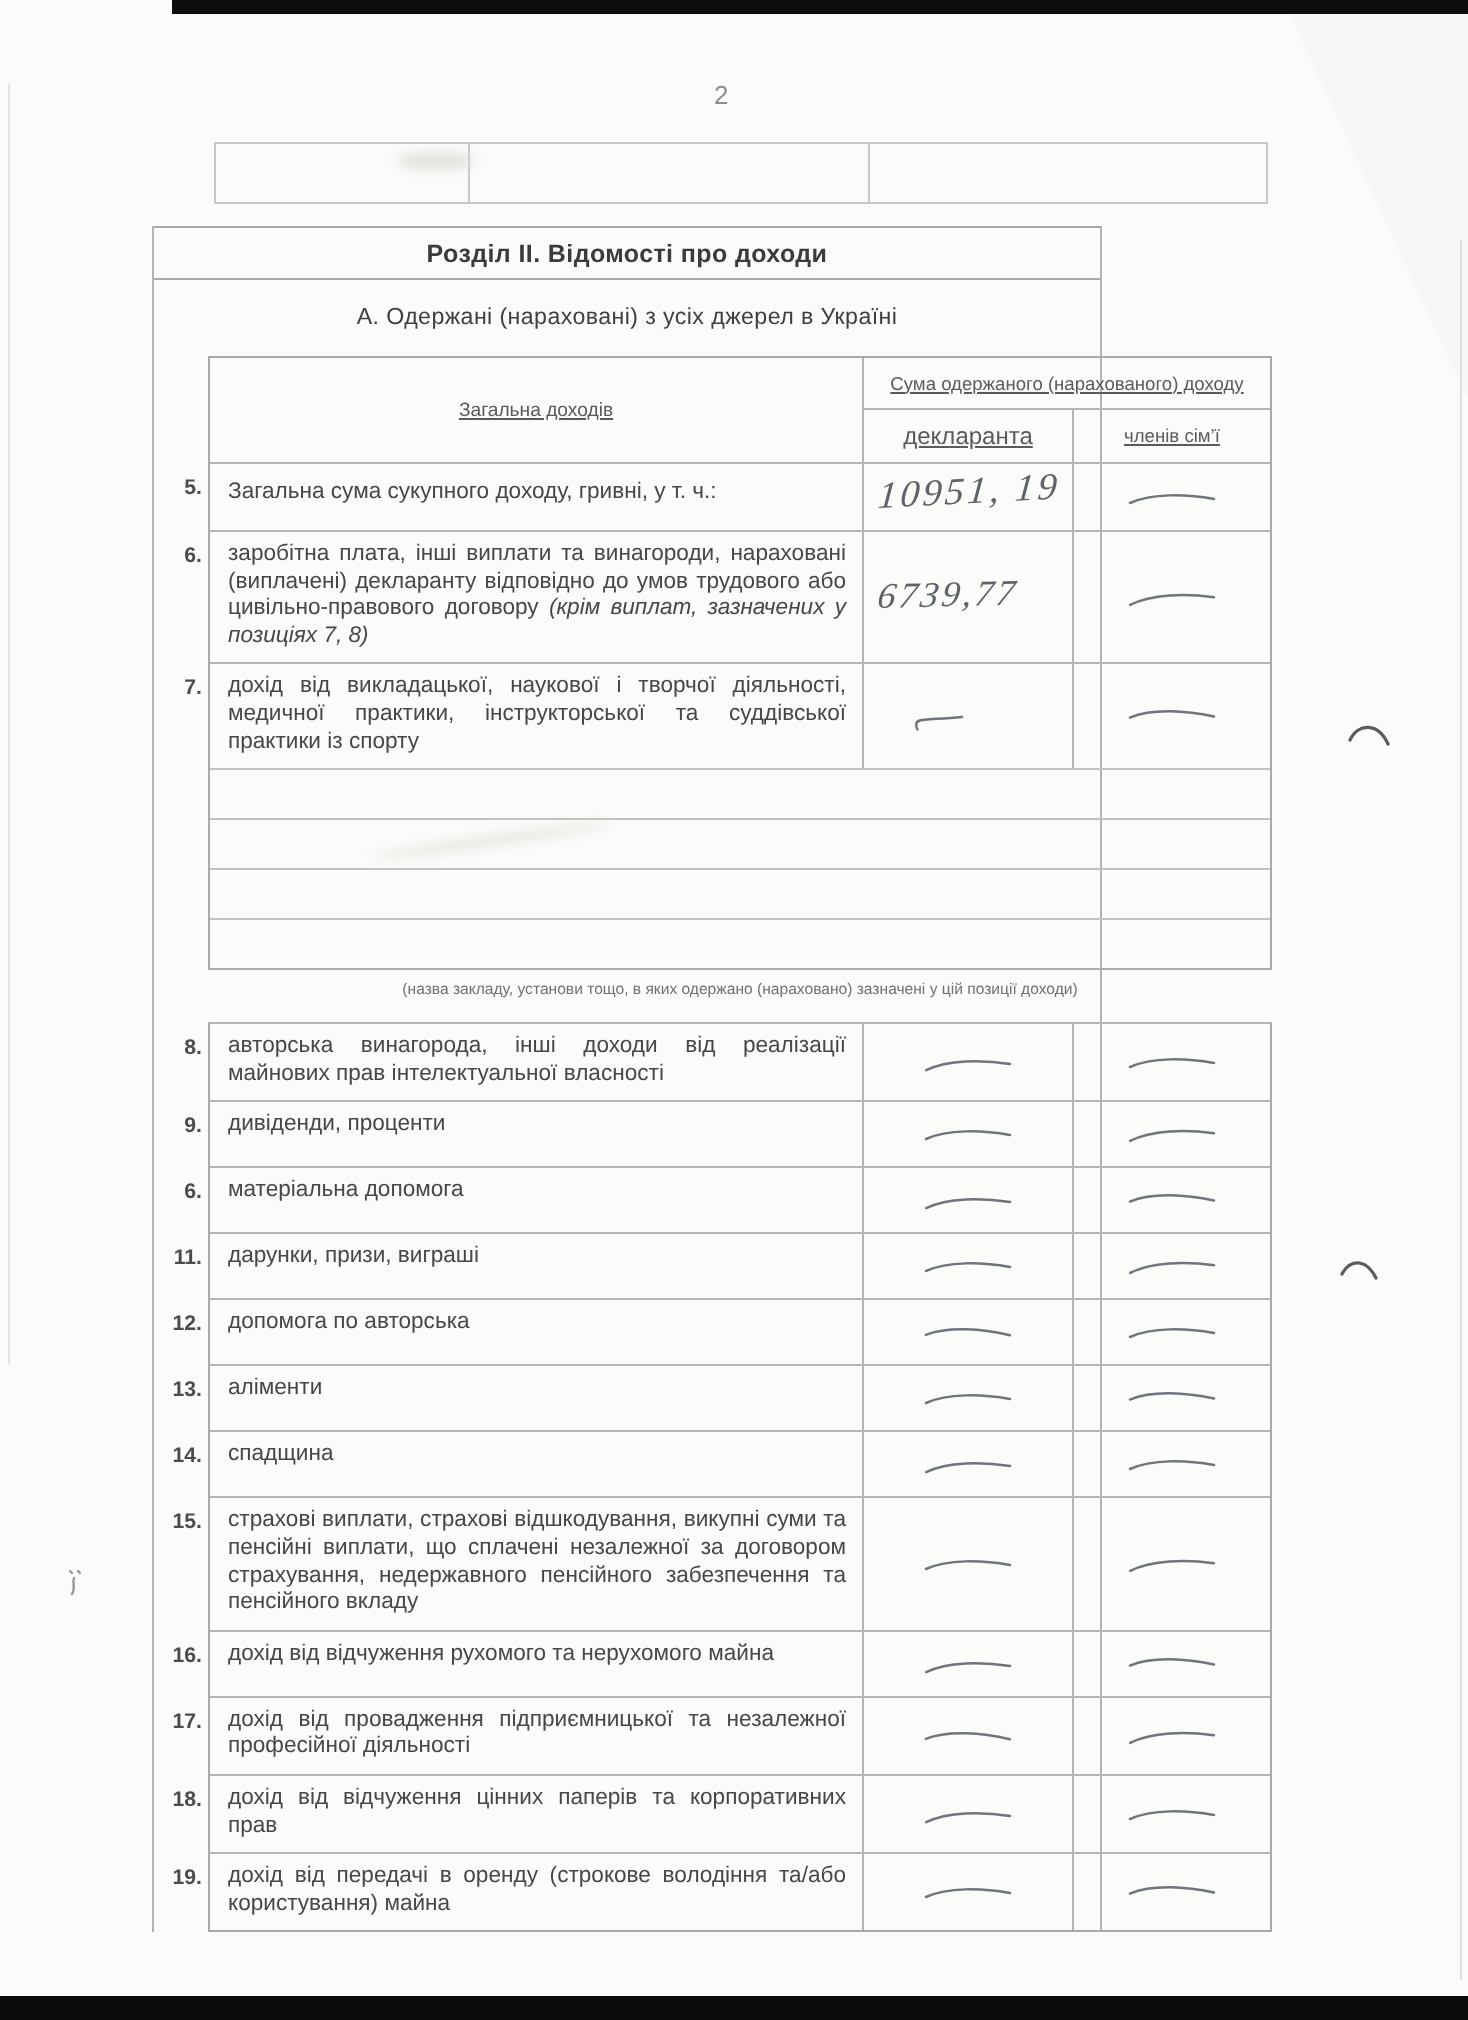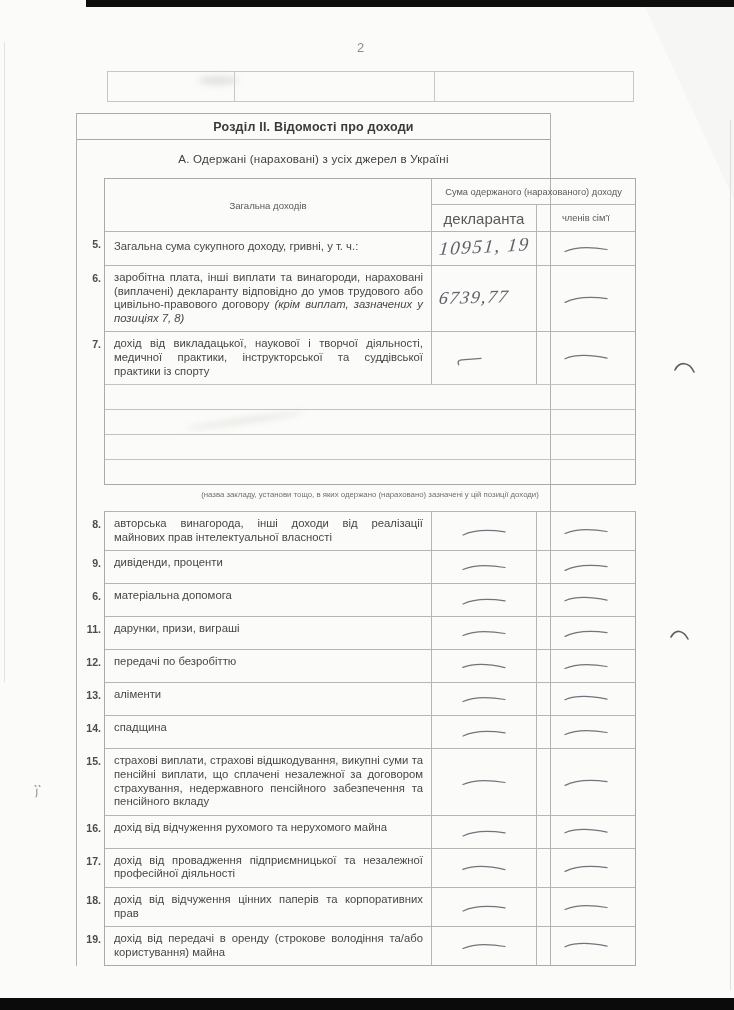--- a/index.html
+++ b/index.html
@@ -46,24 +46,24 @@
   }
   .title-band{
     height:27px;border-top:1px solid #a8a8a5;border-bottom:1px solid #a8a8a5;
     display:flex;align-items:center;justify-content:center;
     font-size:12.5px;font-weight:700;color:#3b3b3b;letter-spacing:.2px;
   }
   .subtitle{margin:12px 0 13px 0;text-align:center;font-size:11.6px;color:#3f3f3f;letter-spacing:.2px;}
 
   .itable{margin-left:27px;width:532px;border:1px solid #aaaaa7;background:transparent;}
   .thead{display:grid;grid-template-columns:326px 105px 99px;grid-template-rows:26px 26px;}
-  .th{display:flex;align-items:center;justify-content:center;color:#5a5a58;text-align:center;}
+  .th{display:flex;align-items:center;justify-content:center;color:#5a5a58;text-align:center;text-decoration:underline;}
   .th-list{grid-column:1;grid-row:1 / span 2;font-size:9.6px;}
   .th-sum{grid-column:2 / span 2;grid-row:1;font-size:9.3px;border-left:1px solid #b5b5b2;border-bottom:1px solid #b5b5b2;}
-  .th-decl{grid-column:2;grid-row:2;font-size:15px;border-left:1px solid #b5b5b2;}
+  .th-decl{grid-column:2;grid-row:2;font-size:12px;border-left:1px solid #b5b5b2;}
   .th-fam{grid-column:3;grid-row:2;font-size:9.3px;border-left:1px solid #b5b5b2;text-align:center;}
 
   .trow{display:grid;grid-template-columns:326px 105px 99px;border-top:1px solid #b5b5b2;position:relative;}
   .rnum{position:absolute;left:-28px;width:24px;text-align:right;top:6px;
     font-size:10.6px;font-weight:700;color:#4c4c4a;}
   .rtext{
     padding:5px 8px 6px 9px;font-size:11.3px;line-height:13.6px;color:#474747;
     text-align:justify;min-height:32px;
   }
   .rtext .it{font-style:italic;}
@@ -243,21 +243,21 @@
               </svg>
             </div>
             <div class="rcell fam-cell">
               <svg class="dash-svg" width="46" height="12" viewBox="0 0 46 12">
                 <path d="M2 8.5 C 13 3.5, 30 4, 44 6.5"></path>
               </svg>
             </div>
           </div>
           <div class="trow">
             <div class="rnum">12.</div>
-            <div class="rtext">передачі по безробіттю</div>
+            <div class="rtext">допомога по авторська</div>
             <div class="rcell decl-cell">
               <svg class="dash-svg" width="46" height="12" viewBox="0 0 46 12">
                 <path d="M2 8.5 C 13 3.5, 30 4, 44 6.5"></path>
               </svg>
             </div>
             <div class="rcell fam-cell">
               <svg class="dash-svg" width="46" height="12" viewBox="0 0 46 12">
                 <path d="M2 8.5 C 13 3.5, 30 4, 44 6.5"></path>
               </svg>
             </div>

